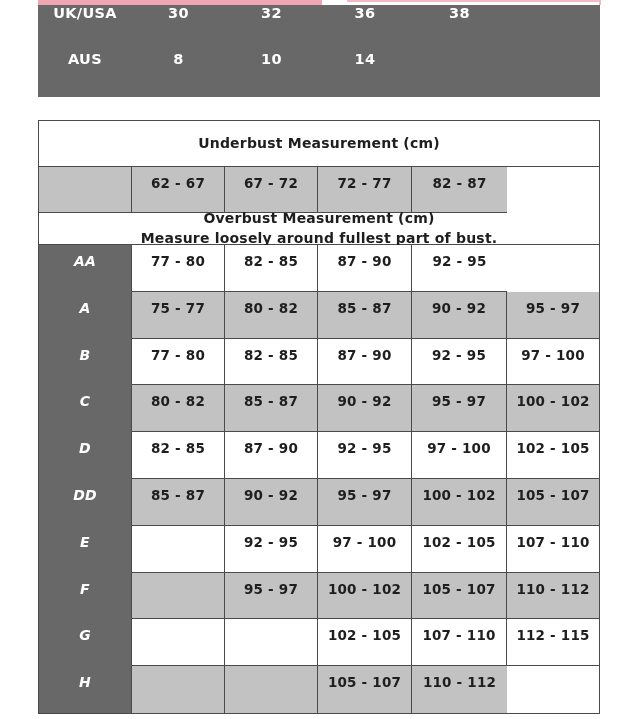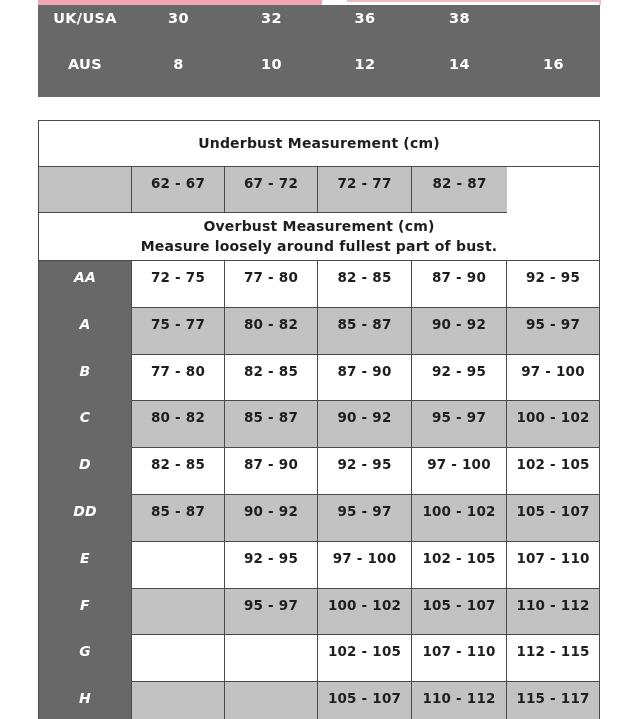--- a/index.html
+++ b/index.html
@@ -13,28 +13,28 @@
   .page { position:relative; width:639px; height:719px; overflow:hidden; background:#ffffff; }
 
   
   .pink-bar  { position:absolute; left:38px;  top:0; width:284px; height:5px; background:#f1a7b2; }
   .pink-line { position:absolute; left:347px; top:0; width:252px; height:2px; background:#f4bac3; }
   .pink-tick { position:absolute; left:599px; top:0; width:2px;   height:5px; background:#f4bac3; }
 
   
   .size-header { position:absolute; left:38px; top:5px; width:562px; height:92px; background:#686868; color:#ffffff; }
   .sh-row  { display:grid; grid-template-columns:94px 93px 93px 94px 95px 93px; height:46px; }
-  .sh-cell { text-align:center; padding-top:5px; font-size:14.5px; letter-spacing:.3px; line-height:16px; }
+  .sh-cell { text-align:center; font-size:14.5px; letter-spacing:.3px; line-height:16px; }
 
   
   .chart { position:absolute; left:38px; top:120px; width:562px; box-sizing:border-box;
            border:1px solid #4a4a4a; background:#ffffff; }
   .span-row { height:46px; box-sizing:border-box; border-bottom:1px solid #4a4a4a;
               display:flex; flex-direction:column; justify-content:center; text-align:center; background:#ffffff; }
-  .span-row.tall { height:48px; }
+  .span-row.tall { height:32px; }
   .span-row .t1, .span-row .t2 { font-size:14px; line-height:19.5px; letter-spacing:.2px; }
 
   .grid6 { display:grid; grid-template-columns:93px 93px 93px 94px 95px 92px; box-sizing:border-box; }
   .meas-row { height:46px; }
   .band-row { height:46.8px; }
   .cell { box-sizing:border-box; border-right:1px solid #4a4a4a; border-bottom:1px solid #4a4a4a;
           text-align:center; padding-top:8px; font-size:13.5px; letter-spacing:.2px; background:#ffffff; }
   .cell:last-child { border-right:none; }
   .gray .cell { background:#c2c2c2; }
   .band-row.alt .cell { background:#c2c2c2; }
@@ -56,23 +56,21 @@
       <div class="sh-cell">UK/USA</div>
       <div class="sh-cell">30</div>
       <div class="sh-cell">32</div>
       <div class="sh-cell">36</div>
       <div class="sh-cell">38</div>
     </div>
     <div class="sh-row">
       <div class="sh-cell">AUS</div>
       <div class="sh-cell">8</div>
       <div class="sh-cell">10</div>
-      <div class="sh-cell">12</div>
       <div class="sh-cell">14</div>
-      <div class="sh-cell">16</div>
     </div>
   </div>
 
   <div class="chart">
 
     <div class="span-row">
       <div class="t1">Underbust Measurement (cm)</div>
     </div>
 
     <div class="grid6 meas-row gray">
@@ -83,21 +81,20 @@
       <div class="cell">82 - 87</div>
     </div>
 
     <div class="span-row tall">
       <div class="t1">Overbust Measurement (cm)</div>
       <div class="t2">Measure loosely around fullest part of bust.</div>
     </div>
 
     <div class="grid6 band-row">
       <div class="cell cup-cell">AA</div>
-      <div class="cell">72 - 75</div>
       <div class="cell">77 - 80</div>
       <div class="cell">82 - 85</div>
       <div class="cell">87 - 90</div>
       <div class="cell">92 - 95</div>
     </div>
 
     <div class="grid6 band-row alt">
       <div class="cell cup-cell">A</div>
       <div class="cell">75 - 77</div>
       <div class="cell">80 - 82</div>
@@ -168,17 +165,16 @@
       <div class="cell">107 - 110</div>
       <div class="cell">112 - 115</div>
     </div>
 
     <div class="grid6 band-row alt last">
       <div class="cell cup-cell">H</div>
       <div class="cell"></div>
       <div class="cell"></div>
       <div class="cell">105 - 107</div>
       <div class="cell">110 - 112</div>
-      <div class="cell">115 - 117</div>
     </div>
 
   </div>
 </div>
 
 </body></html>

